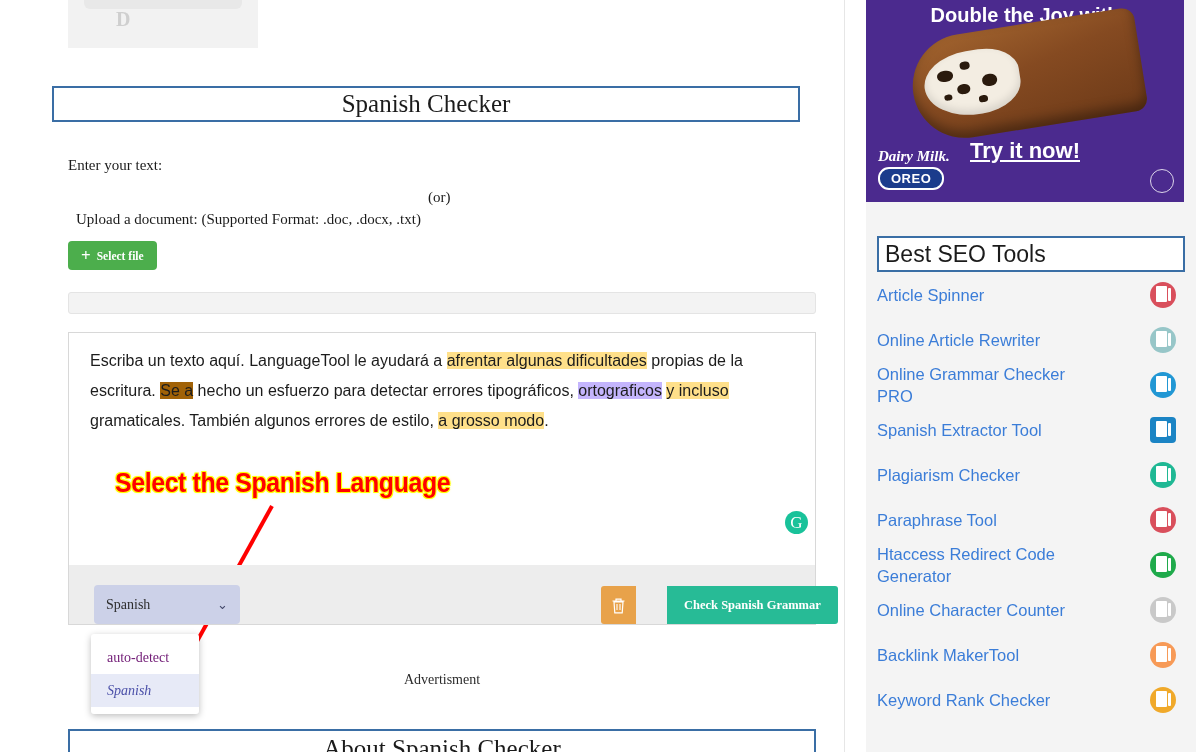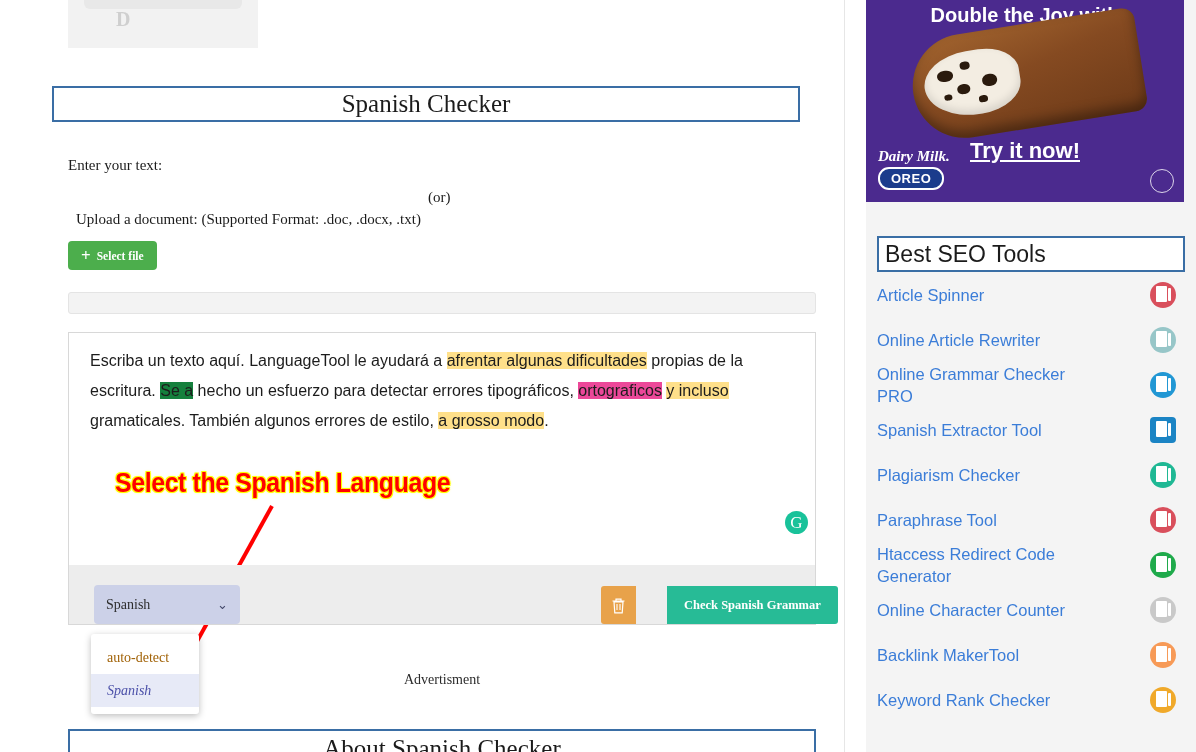--- a/index.html
+++ b/index.html
@@ -38,22 +38,22 @@
 
   .graybar{position:absolute;left:68px;top:292px;width:748px;height:22px;background:#f3f3f3;
            border:1px solid #e4e4e4;border-radius:3px;box-sizing:border-box;}
 
   
   .editor{position:absolute;left:68px;top:332px;width:748px;height:292px;background:#fff;
           border:1px solid #d8d8d8;box-sizing:border-box;}
   .editor-text{position:absolute;left:21px;top:13px;width:700px;
       font:400 16px "Liberation Sans",sans-serif;color:#1c1c1c;line-height:30px;}
   .hl-y{background:#ffe08a;}
-  .hl-p{background:#ec4899;}
-  .hl-b{background:#15803d;}
+  .hl-p{background:#c4b5fd;}
+  .hl-b{background:#a16207;}
 
   .annot{position:absolute;left:115px;top:468px;font:bold 27px "Liberation Sans",sans-serif;
          color:#ff0000;letter-spacing:-.4px;transform:scaleX(.92);transform-origin:left center;
          text-shadow:0 0 1px #ff0,1px 1px 0 #ff0,-1px -1px 0 #ff0,1px -1px 0 #ff0,-1px 1px 0 #ff0,0 0 3px #ff0;
          white-space:nowrap;}
   .arrow{position:absolute;left:150px;top:500px;width:140px;height:180px;pointer-events:none;}
 
   .gicon{position:absolute;left:785px;top:511px;width:23px;height:23px;border-radius:50%;
          background:#19c29a;color:#fff;font:400 17px "Liberation Serif",serif;
          display:flex;align-items:center;justify-content:center;}
@@ -69,21 +69,21 @@
   .btn-trash{position:absolute;left:601px;top:586px;width:35px;height:38px;background:#eba councils;}
   .btn-trash{background:#e8a24a;border:0;border-radius:3px 0 0 3px;display:flex;align-items:center;
              justify-content:center;cursor:pointer;}
   .btn-check{position:absolute;left:667px;top:586px;height:38px;padding:0 17px;background:#27bb96;
              border:0;border-radius:0 3px 3px 0;color:#fff;font:bold 12.5px "Liberation Serif",serif;
              display:flex;align-items:center;cursor:pointer;}
 
   .dropdown{position:absolute;left:91px;top:634px;width:108px;background:#fff;
             box-shadow:0 2px 7px rgba(0,0,0,.26);border-radius:3px;padding:7px 0;z-index:9;}
   .dd-item{height:33px;display:flex;align-items:center;padding:0 16px;
-           font:400 14px "Liberation Serif",serif;color:#a16207;cursor:pointer;white-space:nowrap;}
+           font:400 14px "Liberation Serif",serif;color:#701a75;cursor:pointer;white-space:nowrap;}
   .dd-item.sel{background:#e7eaf7;color:#4a4fa8;font-style:italic;}
 
   .advert{position:absolute;left:68px;top:672px;width:748px;text-align:center;
           font:400 14px "Liberation Serif",serif;color:#2b2b2b;}
 
   
   .side{position:absolute;left:866px;top:0;width:330px;height:752px;background:#f4f4f4;
         box-sizing:border-box;overflow:hidden;}
   .ad-banner{position:absolute;left:0;top:-48px;width:318px;height:250px;background:#4b2a8e;
              overflow:hidden;}

